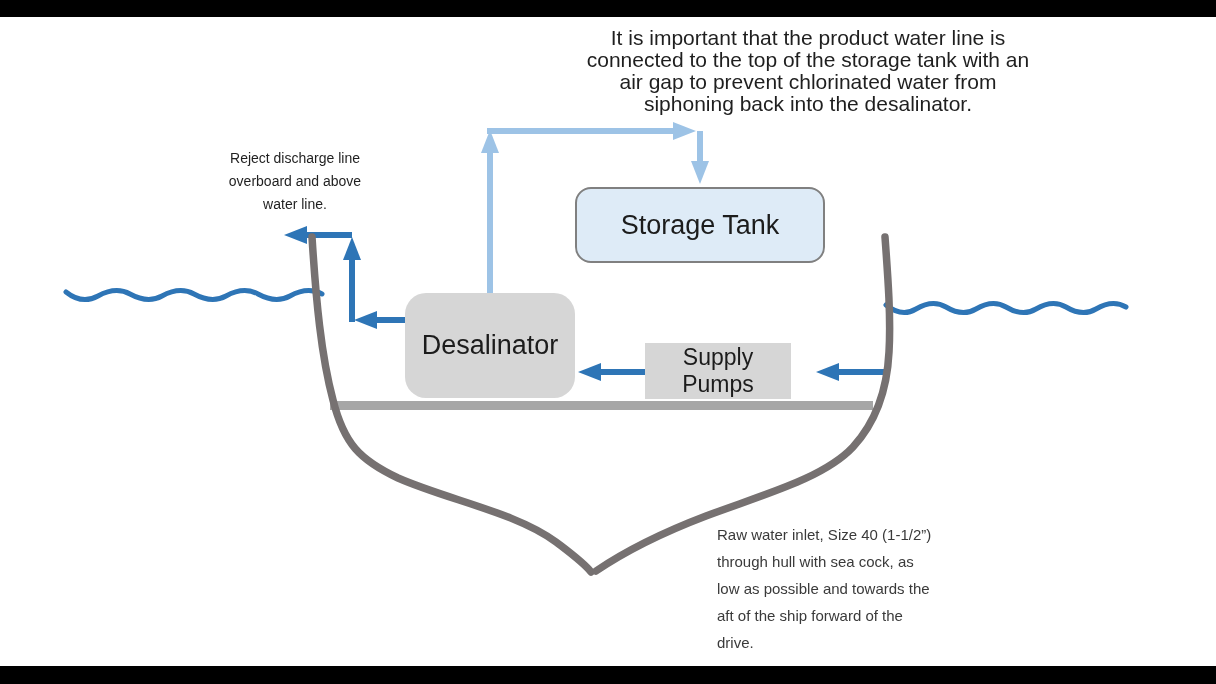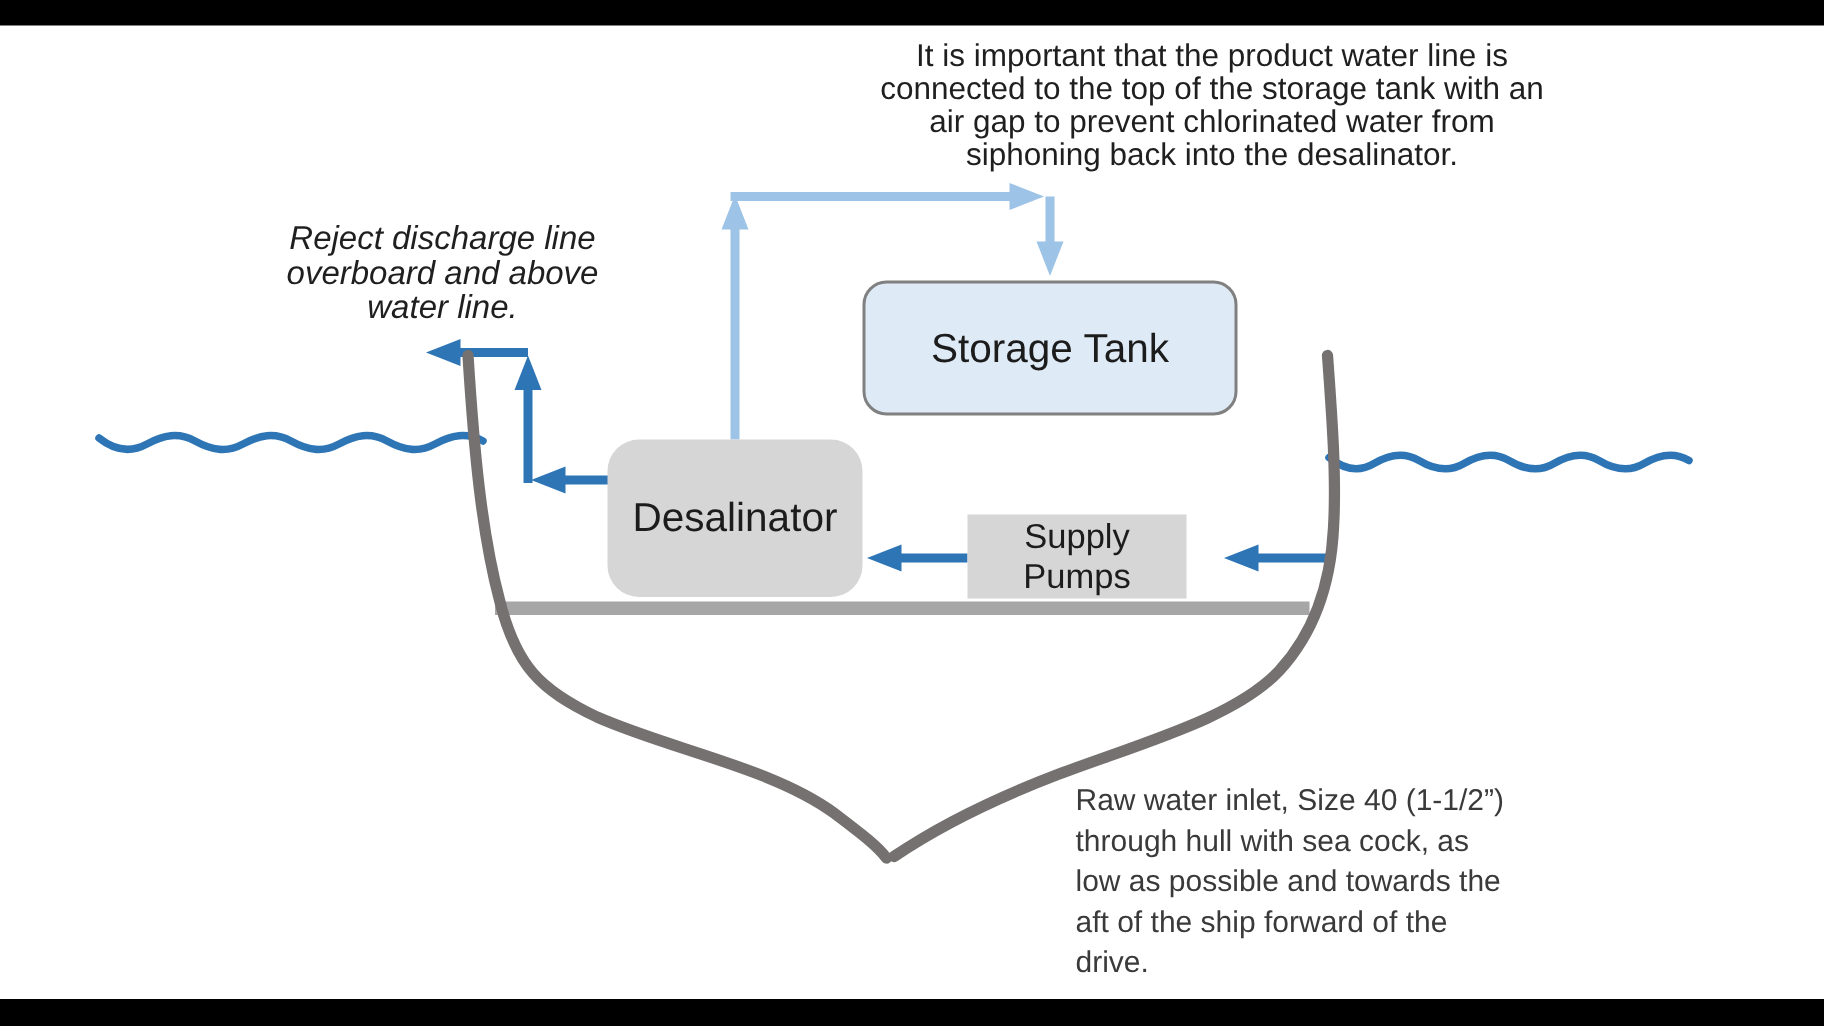--- a/index.html
+++ b/index.html
@@ -5,29 +5,29 @@
   html,body{margin:0;padding:0;background:#000;}
   .stage{position:relative;width:1216px;height:684px;background:#ffffff;overflow:hidden;
          font-family:"Liberation Sans", sans-serif;}
   .letterbox{position:absolute;left:0;width:1216px;background:#000;}
   .letterbox.top{top:0;height:17px;}
   .letterbox.bottom{top:666px;height:18px;}
   .svglayer{position:absolute;left:0;top:0;width:1216px;height:684px;}
   .note{position:absolute;color:#1f1f1f;white-space:pre-line;}
   .note.center{text-align:center;}
   .note.top-note{left:558px;top:27px;width:500px;font-size:21px;line-height:22px;}
-  .note.left-note{left:165px;top:147px;width:260px;font-size:22px;line-height:23px;font-style:italic;}
-  .note.raw-note{left:717px;top:521px;width:310px;font-size:20px;line-height:27px;color:#3a3a3a;}
+  .note.left-note{left:165px;top:147px;width:260px;font-size:14px;line-height:23px;}
+  .note.raw-note{left:717px;top:521px;width:310px;font-size:15px;line-height:27px;color:#3a3a3a;}
   .box{position:absolute;display:flex;align-items:center;justify-content:center;
        color:#1c1c1c;white-space:pre-line;text-align:center;}
   .box.desalinator{left:405px;top:293px;width:170px;height:105px;
        background:var(--component-fill,#d6d6d6);font-size:27px;border-radius:21px;}
   .box.supply{left:645px;top:343px;width:146px;height:56px;
        background:var(--component-fill,#d6d6d6);font-size:23px;line-height:27px;}
-  .box.tank{left:575px;top:187px;width:250px;height:90px;border-radius:16px;
+  .box.tank{left:575px;top:187px;width:250px;height:76px;border-radius:16px;
        background:var(--tank-fill,#deebf7);border:2.5px solid var(--tank-border,#808080);
        font-size:27px;box-sizing:border-box;}
 </style>
 </head>
 <body>
 
 <div class="stage">
 
   <svg class="svglayer" viewBox="0 0 1216 684" xmlns="http://www.w3.org/2000/svg">
 

